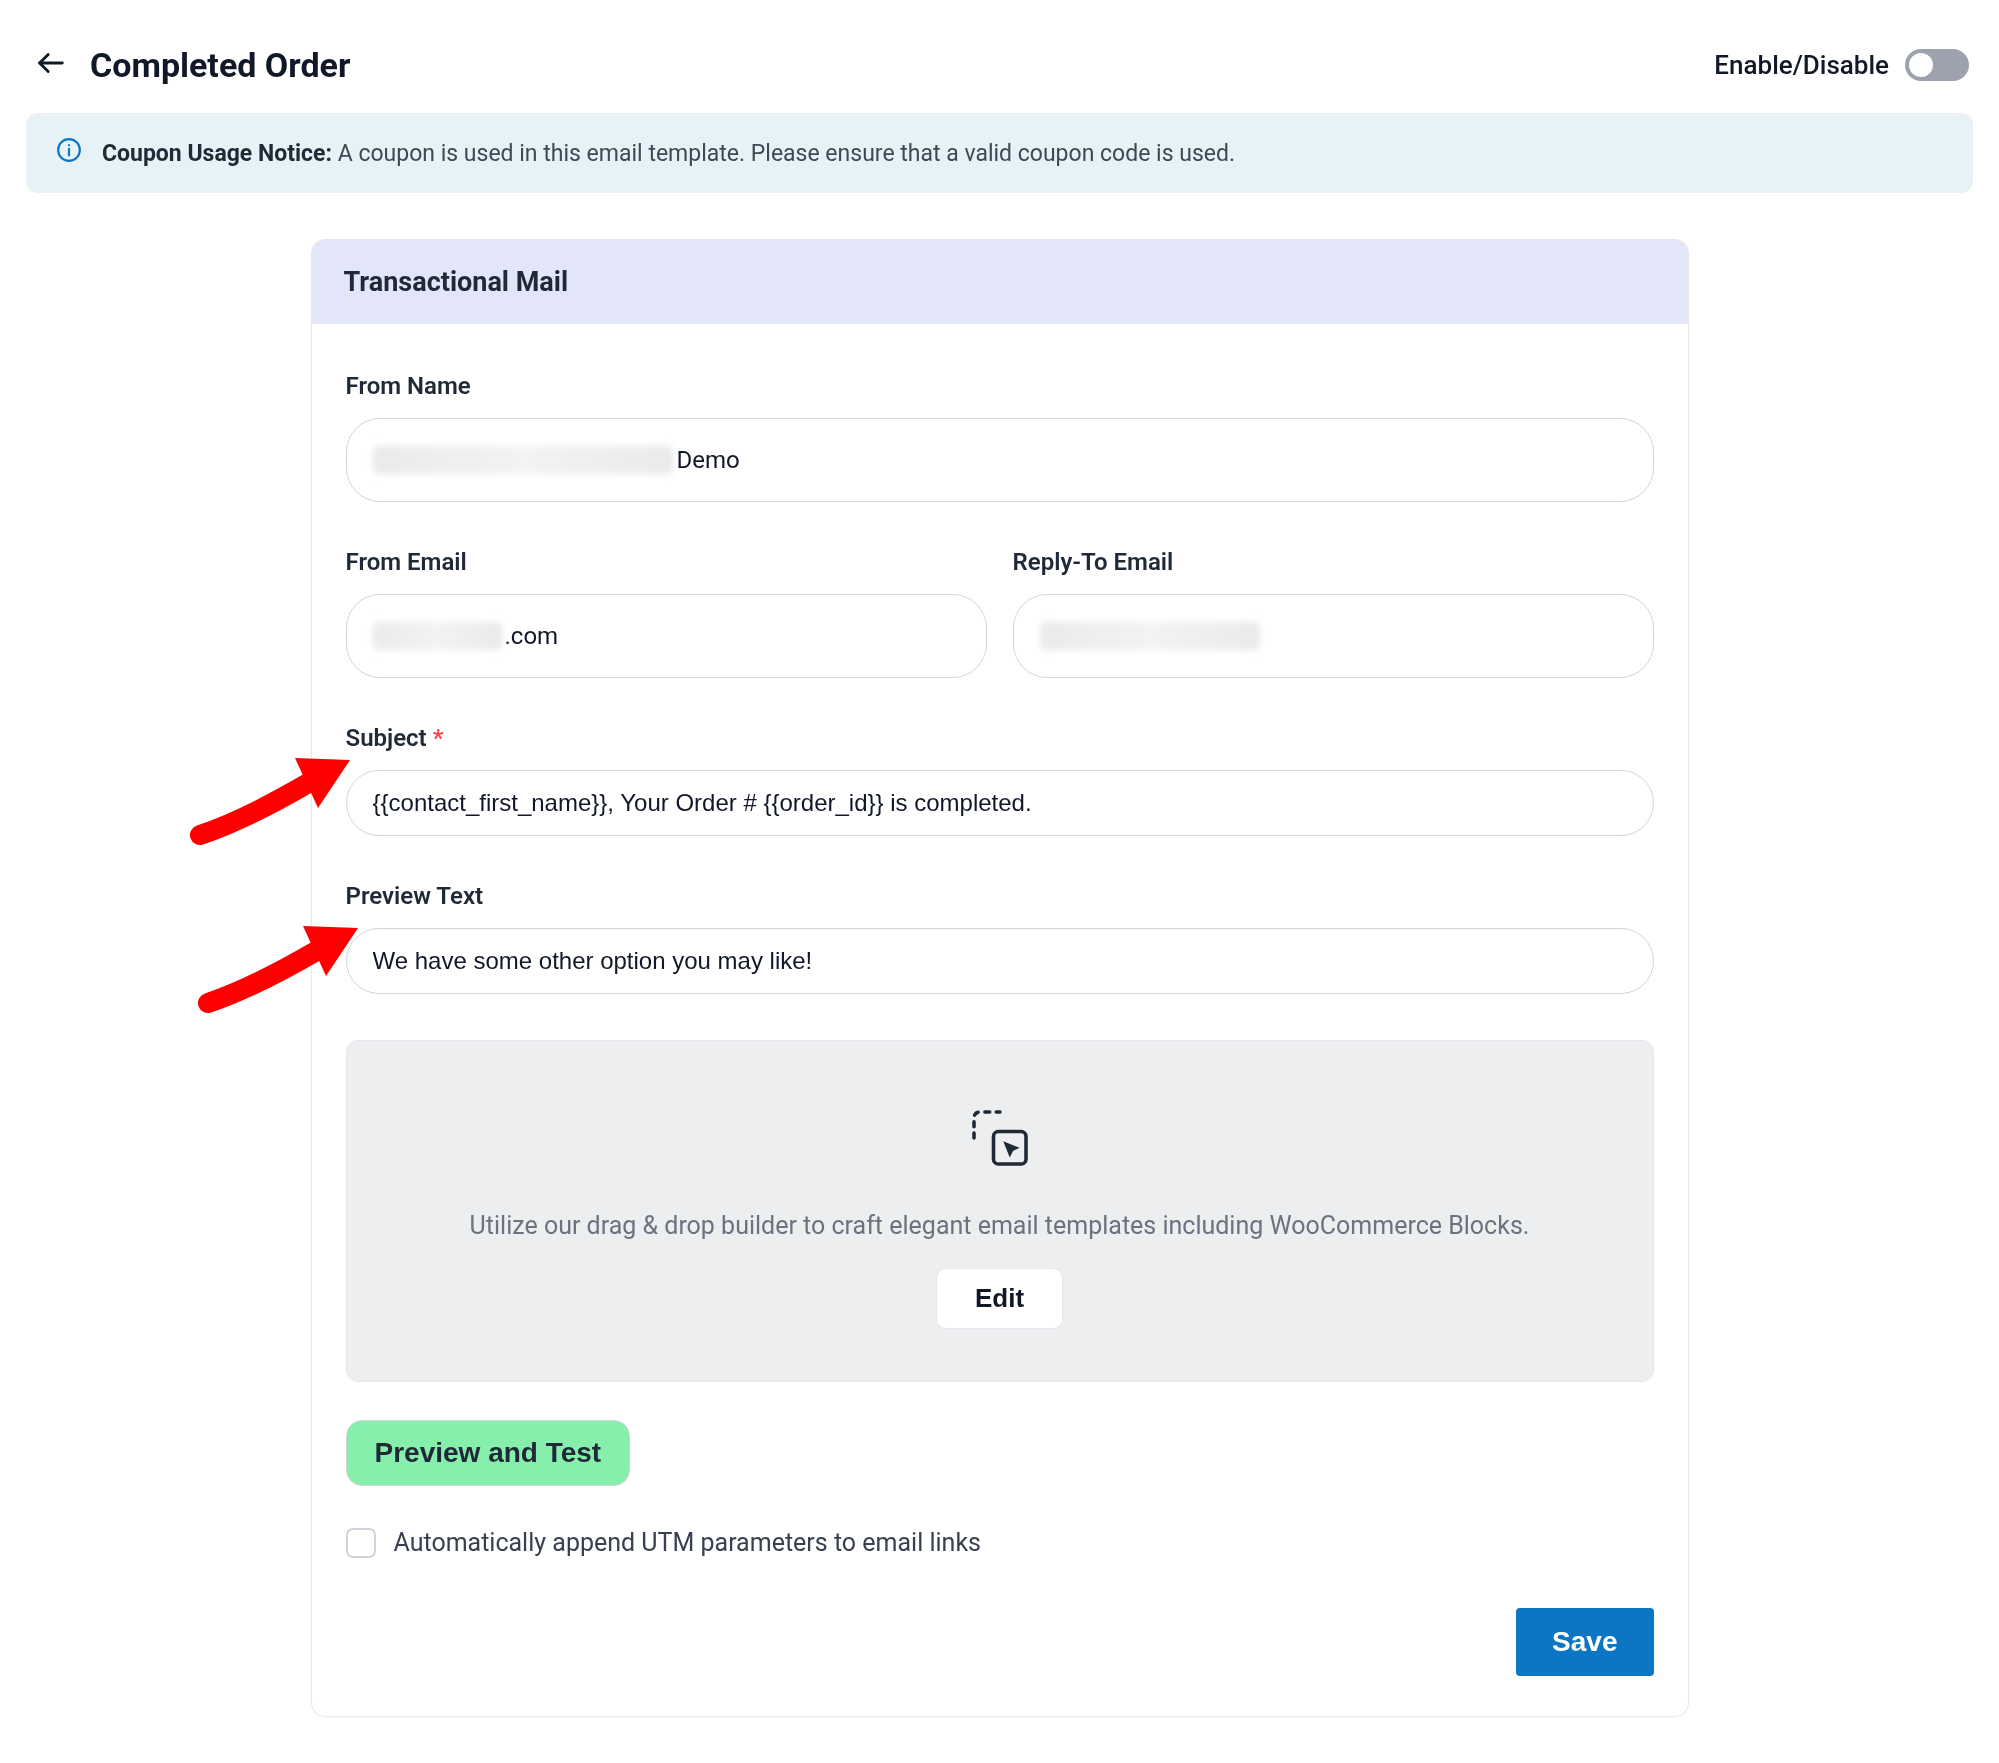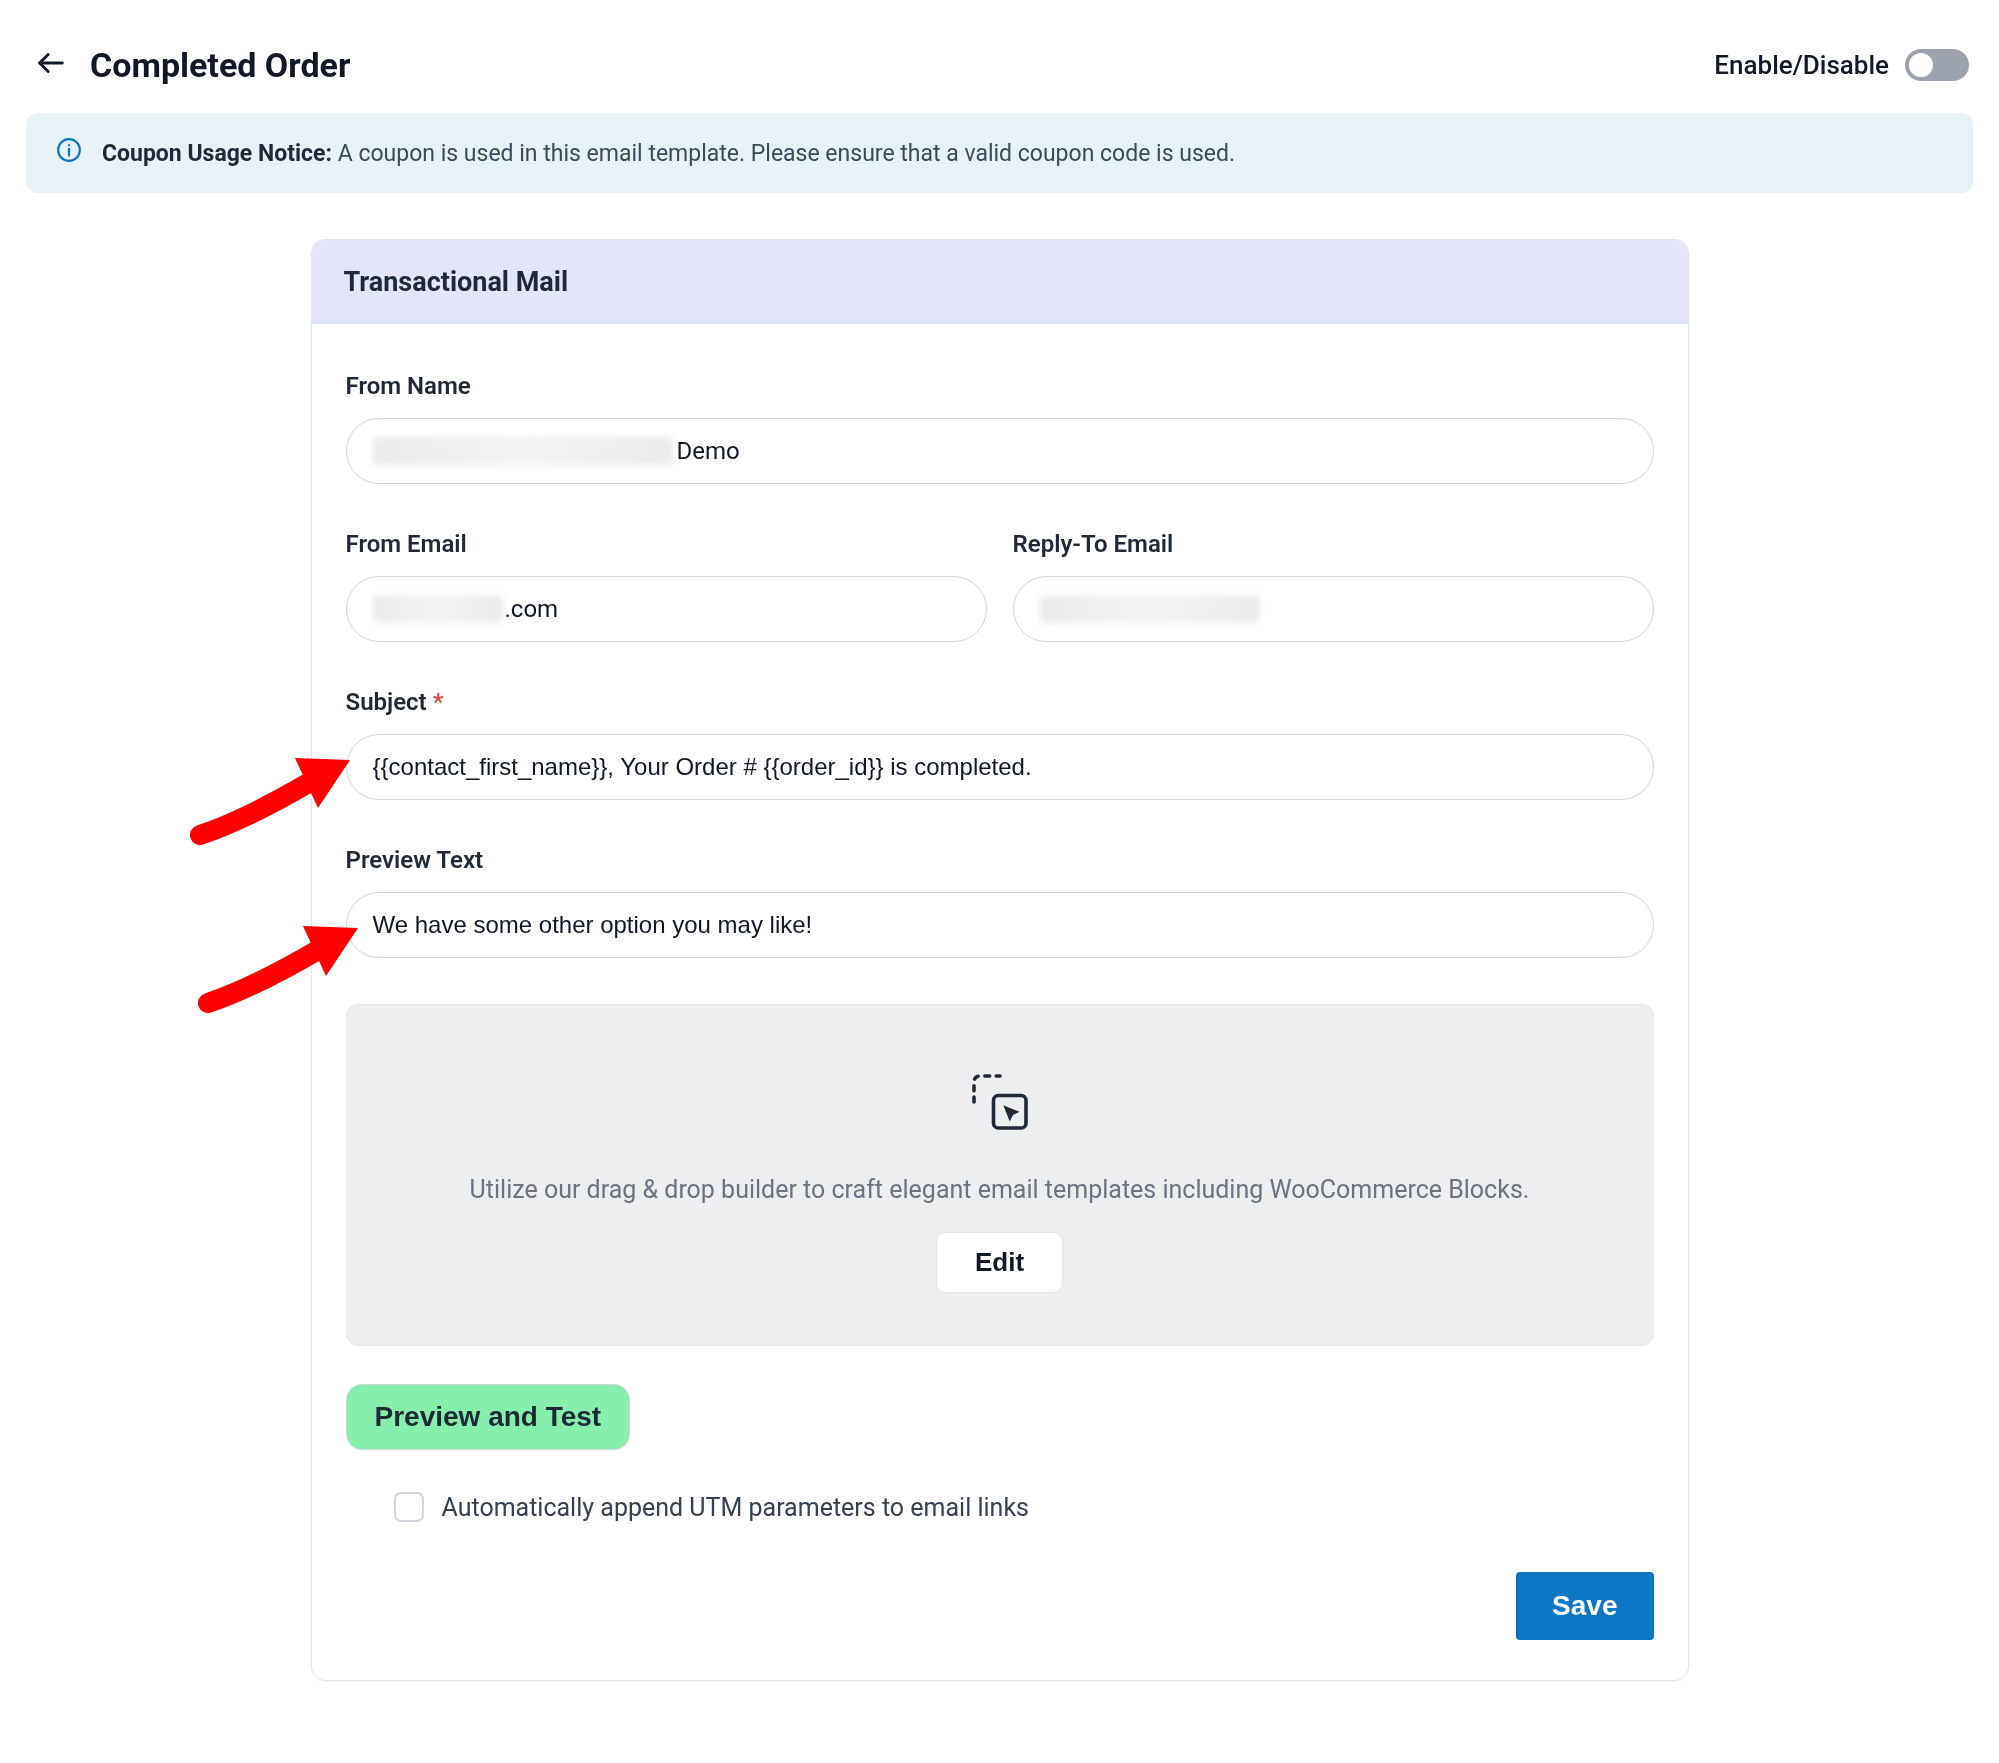--- a/index.html
+++ b/index.html
@@ -130,21 +130,21 @@
       background:#86efac;
       border:1px solid #d1d5db;
       border-radius: 16px;
       padding: 16px 28px;
       font-size: 28px;
       font-weight:600;
       color:#1f2937;
       cursor:pointer;
     }
 
-    .checkbox-row { display:flex; align-items:center; gap: 18px; margin-top: 42px; margin-left: 48px; }
+    .checkbox-row { display:flex; gap: 18px; margin-top: 42px; }
     .cb {
       width: 30px; height: 30px;
       border: 2px solid #d1d5db;
       border-radius: 7px;
       background:#fff;
       cursor:pointer;
     }
     .cb-label { font-size: 25px; color:#374151; font-weight:400; }
 
     .save-row { display:flex; justify-content:flex-end; margin-top: 50px; }
@@ -174,21 +174,21 @@
       margin-right:2px;
     }
     .redacted-wide {
       display:inline-block; width:220px; height:28px;
       background:linear-gradient(90deg,#e9eaec,#f2f3f4,#e9eaec);
       filter:blur(3px);
       border-radius:6px;
     }
     .input-display {
       width:100%;
-      height: 66px;
+      height: 84px;
       border: 1px solid #d1d5db;
       border-radius: 34px;
       padding: 0 26px;
       font-size: 24px;
       color:#111827;
       display:flex;
       align-items:center;
       cursor:text;
     }
   </style>

